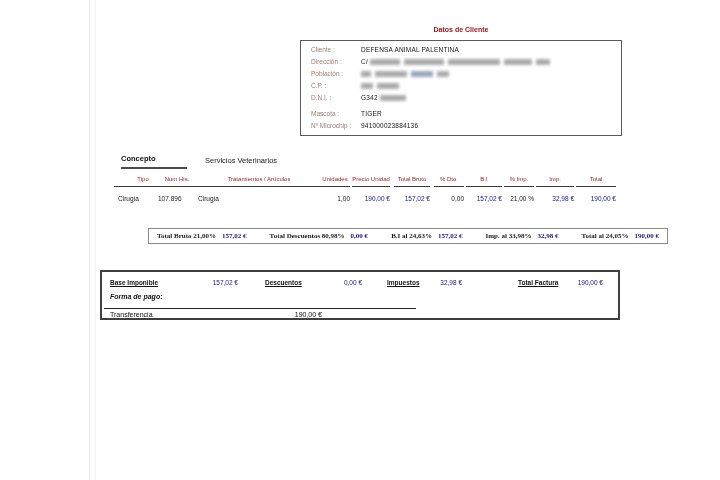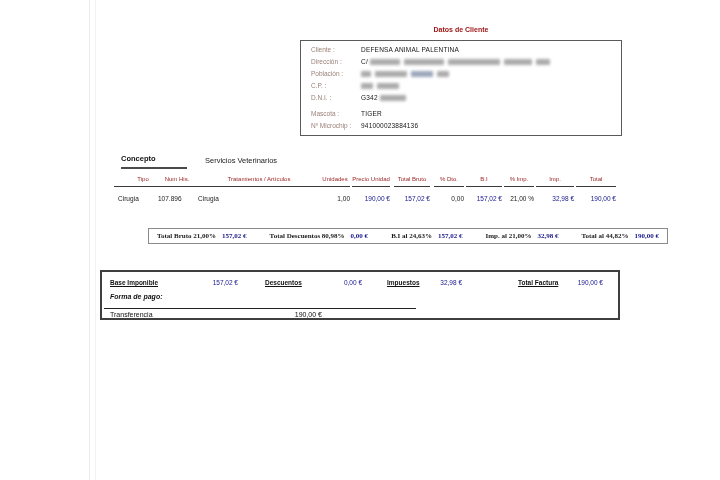--- a/index.html
+++ b/index.html
@@ -128,22 +128,22 @@
     <div class="td r eu" style="left:466px;width:36px;">157,02 €</div>
     <div class="td r" style="left:504px;width:30px;">21,00 %</div>
     <div class="td r eu" style="left:536px;width:38px;">32,98 €</div>
     <div class="td r eu" style="left:576px;width:40px;">190,00 €</div>
   </div>
 
   <div class="totals-bar">
     <span class="tg"><span>Total Bruto 21,00%</span><span class="tv">157,02 €</span></span>
     <span class="tg"><span>Total Descuentos 80,98%</span><span class="tv">0,00 €</span></span>
     <span class="tg"><span>B.I al 24,63%</span><span class="tv">157,02 €</span></span>
-    <span class="tg"><span>Imp. al 21,00%</span><span class="tv">32,98 €</span></span>
-    <span class="tg"><span>Total al 44,82%</span><span class="tv">190,00 €</span></span>
+    <span class="tg"><span>Imp. al 33,98%</span><span class="tv">32,98 €</span></span>
+    <span class="tg"><span>Total al 24,05%</span><span class="tv">190,00 €</span></span>
   </div>
 
   <div class="summary-box">
     <span class="sl" style="left:8px;">Base Imponible</span>
     <span class="sv" style="left:96px;width:40px;">157,02 €</span>
     <span class="sl" style="left:163px;">Descuentos</span>
     <span class="sv" style="left:222px;width:38px;">0,00 €</span>
     <span class="sl" style="left:285px;">Impuestos</span>
     <span class="sv" style="left:322px;width:38px;">32,98 €</span>
     <span class="sl" style="left:416px;">Total Factura</span>

